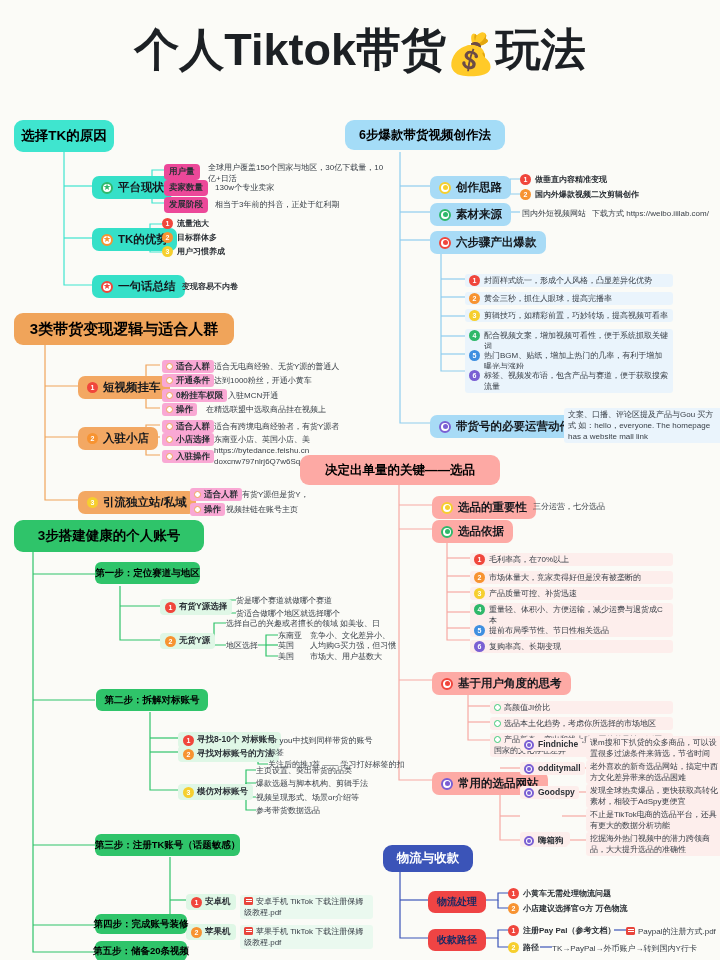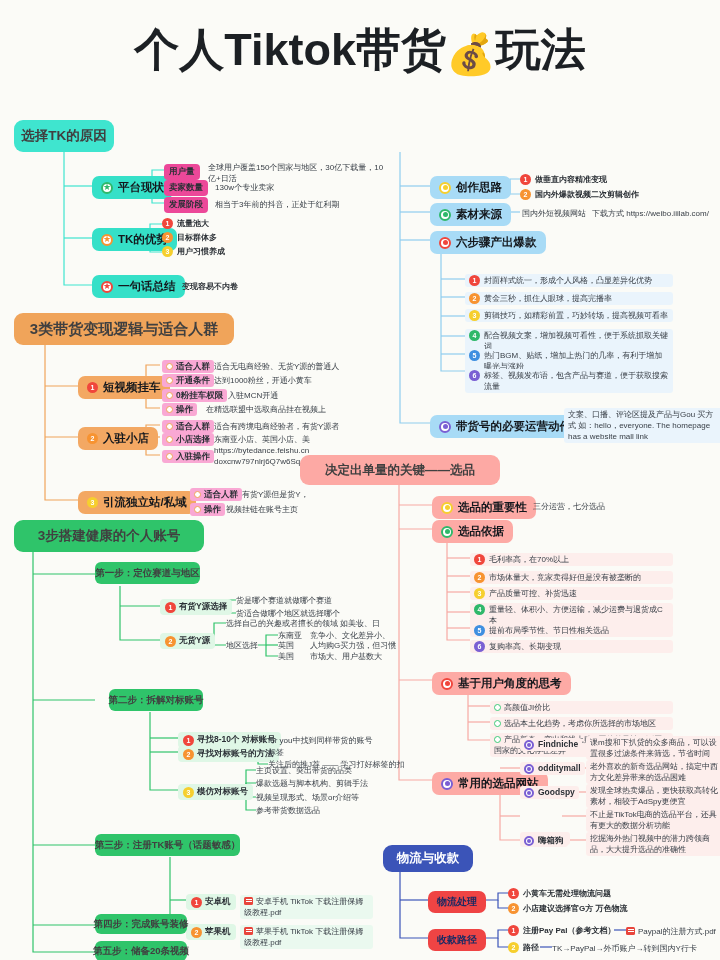--- a/index.html
+++ b/index.html
@@ -18,21 +18,21 @@
     position:absolute;left:0;top:20px;width:720px;
     text-align:center;
     font-size:45px;font-weight:bold;color:#1c2024;
     letter-spacing:0px;line-height:60px;white-space:nowrap;
   }
   .title .coin{font-size:40px;vertical-align:-3px;}
 
   
   .head{
     position:absolute;border-radius:9px;
-    font-weight:bold;color:#404040;
+    font-weight:bold;color:#000000;
     display:flex;align-items:center;justify-content:center;
     white-space:nowrap;padding:0 12px;box-sizing:border-box;
   }
   .head.cyan{background:#3fe5cf;}
   .head.blue{background:#a4dcf7;}
   .head.orange{background:#f0a45a;}
   .head.green{background:#2fc46a;}
   .head.pink{background:#fda9a4;}
   .head.dblue{background:#3b54b8;color:#ffffff;}
 
@@ -322,21 +322,21 @@
   <div class="leaf" style="left:226px;top:618px;">选择自己的兴趣或者擅长的领域</div>
   <div class="leaf" style="left:340px;top:618px;">如美妆、日</div>
   <div class="leaf" style="left:226px;top:640px;">地区选择</div>
   <div class="leaf" style="left:278px;top:630px;">东南亚</div>
   <div class="leaf" style="left:310px;top:630px;">竞争小、文化差异小、</div>
   <div class="leaf" style="left:278px;top:640px;">英国</div>
   <div class="leaf" style="left:310px;top:640px;">人均购G买力强，但习惯</div>
   <div class="leaf" style="left:278px;top:651px;">美国</div>
   <div class="leaf" style="left:310px;top:651px;">市场大、用户基数大</div>
 
-  <div class="head green" style="left:109px;top:689px;width:94px;height:22px;font-size:9.5px;border-radius:6px;">第二步：拆解对标账号</div>
+  <div class="head green" style="left:96px;top:689px;width:112px;height:22px;font-size:9.5px;border-radius:6px;">第二步：拆解对标账号</div>
 
   <div class="n3 tintG" style="left:178px;top:732px;">
     <span class="badge b1" style="vertical-align:-1px;margin-right:3px;">1</span><span>寻找8-10个 对标账号</span></div>
 
   <div class="n3 tintG" style="left:178px;top:746px;">
     <span class="badge b2" style="vertical-align:-1px;margin-right:3px;">2</span><span>寻找对标账号的方法</span></div>
   <div class="leaf" style="left:268px;top:735px;">for you中找到同样带货的账号</div>
   <div class="leaf" style="left:268px;top:747px;">标签</div>
   <div class="leaf" style="left:268px;top:759px;">关注后的推J荐 —— 学习打好标签的扣</div>
 
@@ -353,20 +353,21 @@
     <span class="badge b1" style="vertical-align:-1px;margin-right:3px;">1</span><span>安卓机</span></div>
   <div class="leaf tintG" style="left:240px;top:895px;width:125px;"><span class="pdficon"></span><span>安卓手机 TikTok 下载注册保姆级教程.pdf</span></div>
 
   <div class="n3 tintG" style="left:186px;top:924px;">
     <span class="badge b2" style="vertical-align:-1px;margin-right:3px;">2</span><span>苹果机</span></div>
   <div class="leaf tintG" style="left:240px;top:925px;width:125px;"><span class="pdficon"></span><span>苹果手机 TikTok 下载注册保姆级教程.pdf</span></div>
 
   <div class="head green" style="left:95px;top:914px;width:92px;height:20px;font-size:9.5px;border-radius:6px;">第四步：完成账号装修</div>
   <div class="head green" style="left:95px;top:941px;width:92px;height:20px;font-size:9.5px;border-radius:6px;">第五步：储备20条视频</div>
 
+  <div class="head blue" style="left:345px;top:120px;width:160px;height:30px;font-size:12.5px;">6步爆款带货视频创作法</div>
 
   <div class="n2 blue" style="left:430px;top:176px;">
     <span class="ring r3">
         <i></i>
       </span>
     <span>创作思路</span>
   </div>
   <div class="leaf bold row" style="left:520px;top:174px;">
       <span class="badge b1">1</span>
       <span>做垂直内容精准变现</span>

